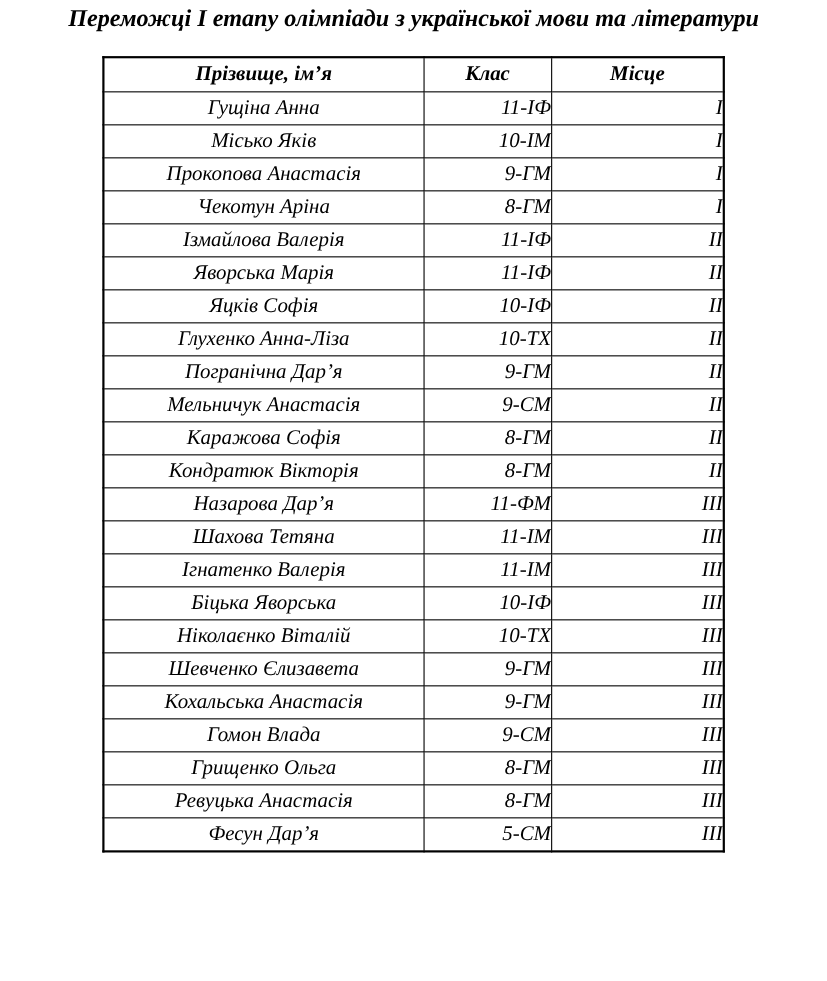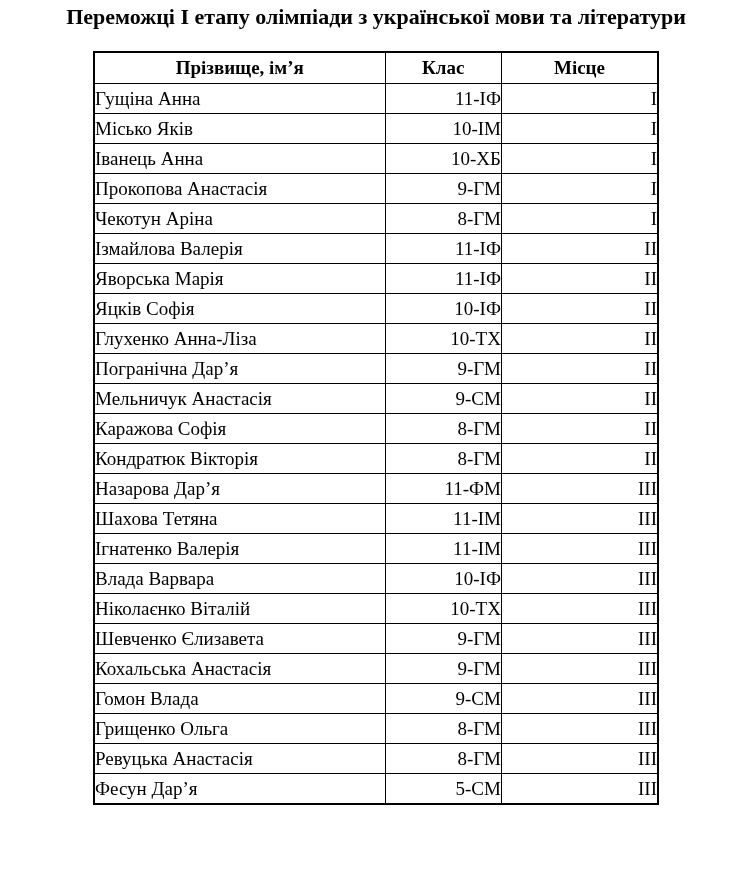--- a/index.html
+++ b/index.html
@@ -9,20 +9,21 @@
     width: 752px;
     height: 892px;
     overflow: hidden;
     font-family: "Liberation Serif", "DejaVu Serif", serif;
     color: #000000;
   }
   .page {
     width: 752px;
     height: 892px;
     position: relative;
+    font-style: italic;
   }
   .doc-title {
     text-align: center;
     font-weight: bold;
     font-size: 22px;
     line-height: 26px;
     padding-top: 4px;
     white-space: nowrap;
   }
   table.results {
@@ -46,21 +47,21 @@
     font-weight: bold;
     text-align: center;
   }
   table.results td {
     height: 29px;
   }
   .col-name  { width: 290px; }
   .col-class { width: 116px; }
   .col-place { width: 156px; }
   td.cell-name {
-    text-align: left;
+    text-align: center;
     padding-left: 10px;
   }
   td.cell-class,
   td.cell-place {
     text-align: right;
   }
 </style>
 </head>
 <body>
 
@@ -87,25 +88,20 @@
     <td class="cell-class">11-ІФ</td>
     <td class="cell-place">І</td>
   </tr>
 
   <tr>
     <td class="cell-name">Місько Яків</td>
     <td class="cell-class">10-ІМ</td>
     <td class="cell-place">І</td>
   </tr>
 
-  <tr>
-    <td class="cell-name">Іванець Анна</td>
-    <td class="cell-class">10-ХБ</td>
-    <td class="cell-place">І</td>
-  </tr>
 
   <tr>
     <td class="cell-name">Прокопова Анастасія</td>
     <td class="cell-class">9-ГМ</td>
     <td class="cell-place">І</td>
   </tr>
 
   <tr>
     <td class="cell-name">Чекотун Аріна</td>
     <td class="cell-class">8-ГМ</td>
@@ -173,21 +169,21 @@
     <td class="cell-place">ІІІ</td>
   </tr>
 
   <tr>
     <td class="cell-name">Ігнатенко Валерія</td>
     <td class="cell-class">11-ІМ</td>
     <td class="cell-place">ІІІ</td>
   </tr>
 
   <tr>
-    <td class="cell-name">Влада Варвара</td>
+    <td class="cell-name">Біцька Яворська</td>
     <td class="cell-class">10-ІФ</td>
     <td class="cell-place">ІІІ</td>
   </tr>
 
   <tr>
     <td class="cell-name">Ніколаєнко Віталій</td>
     <td class="cell-class">10-ТХ</td>
     <td class="cell-place">ІІІ</td>
   </tr>
 

